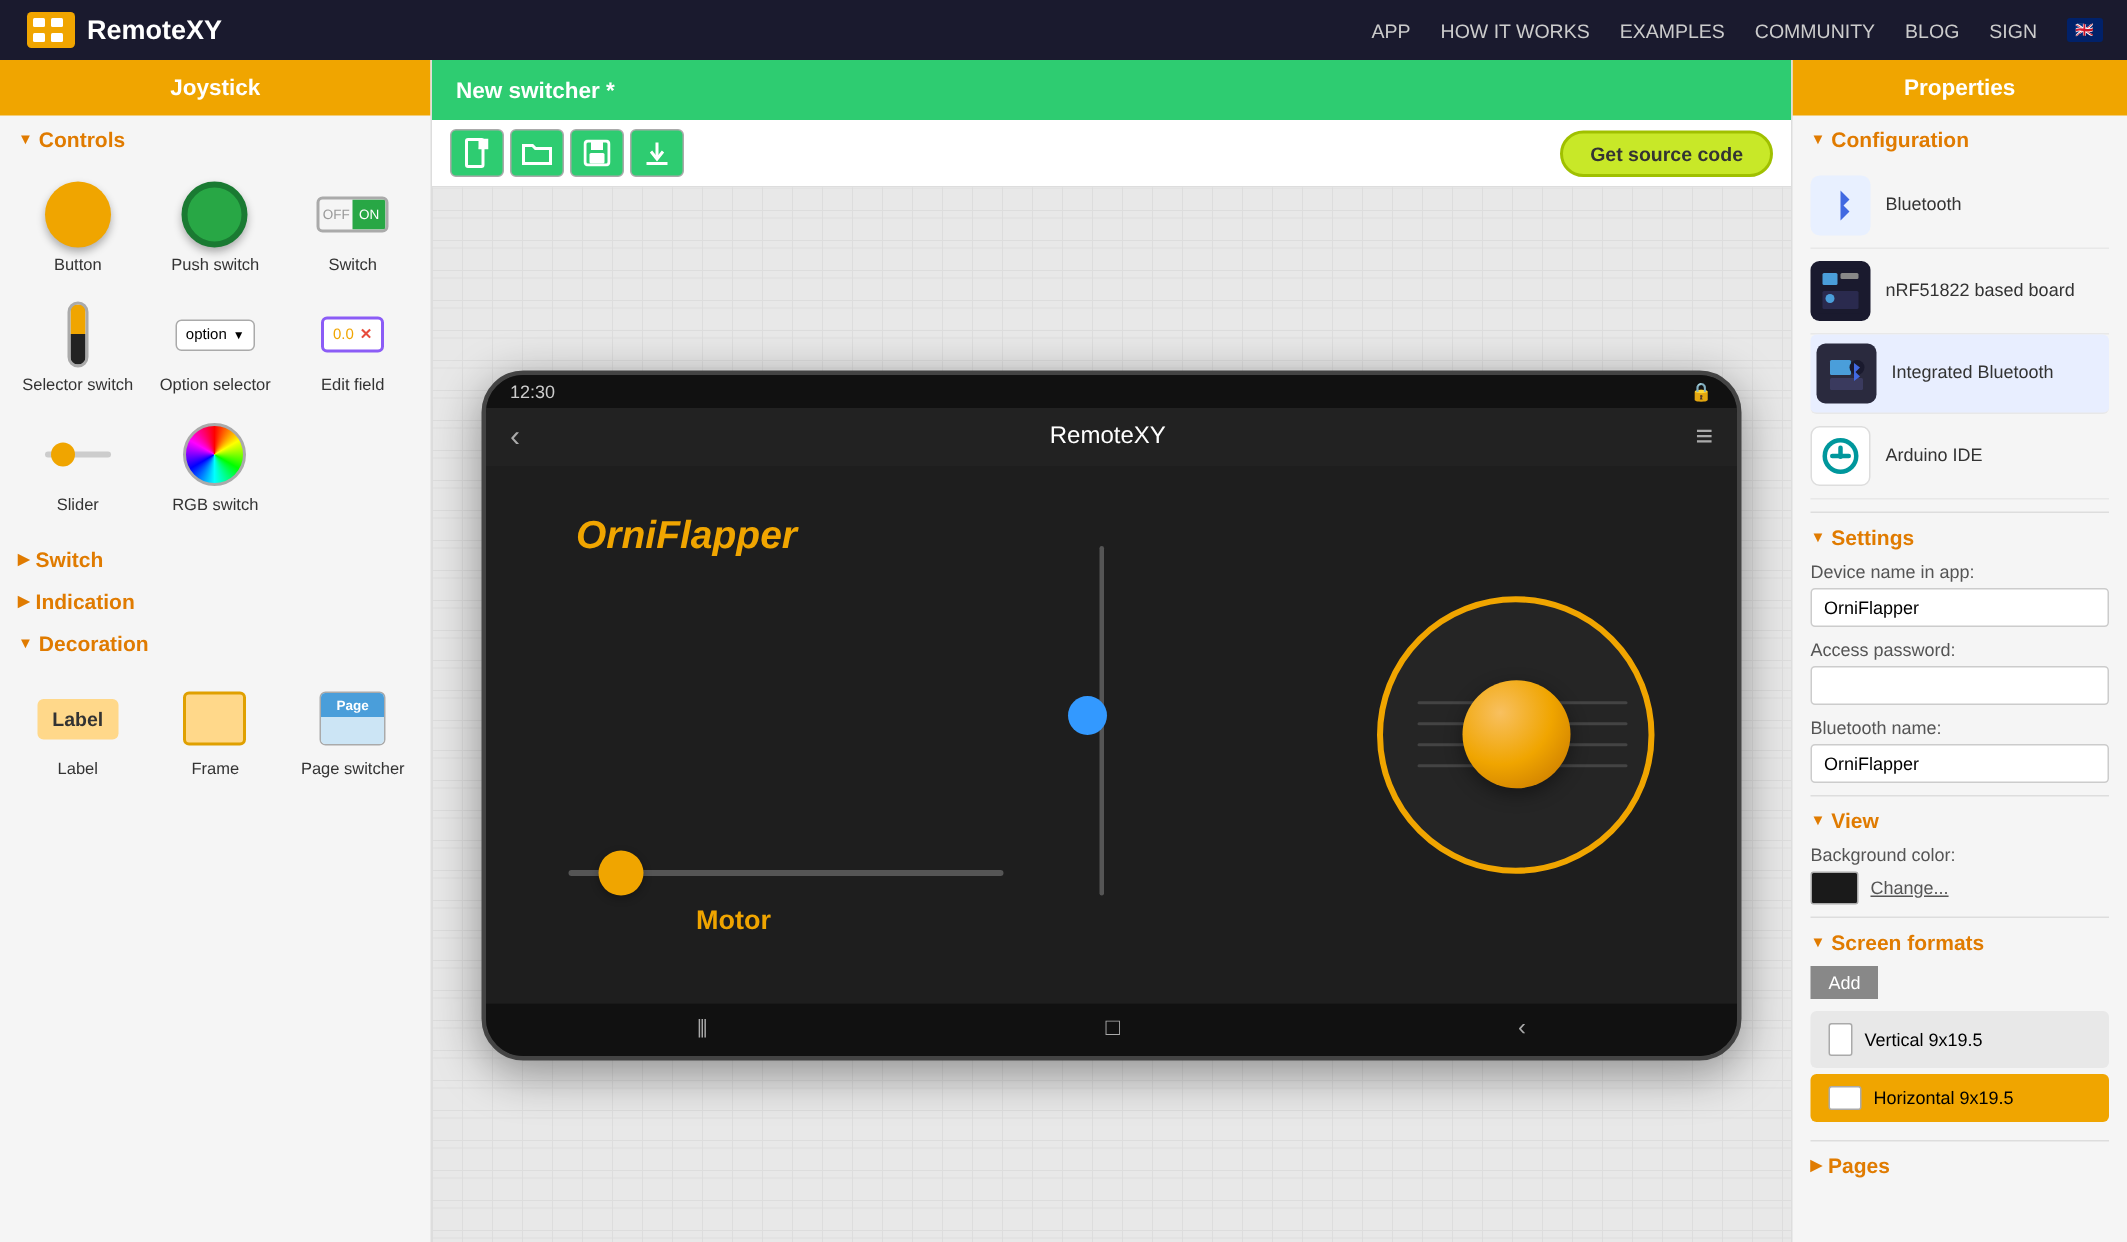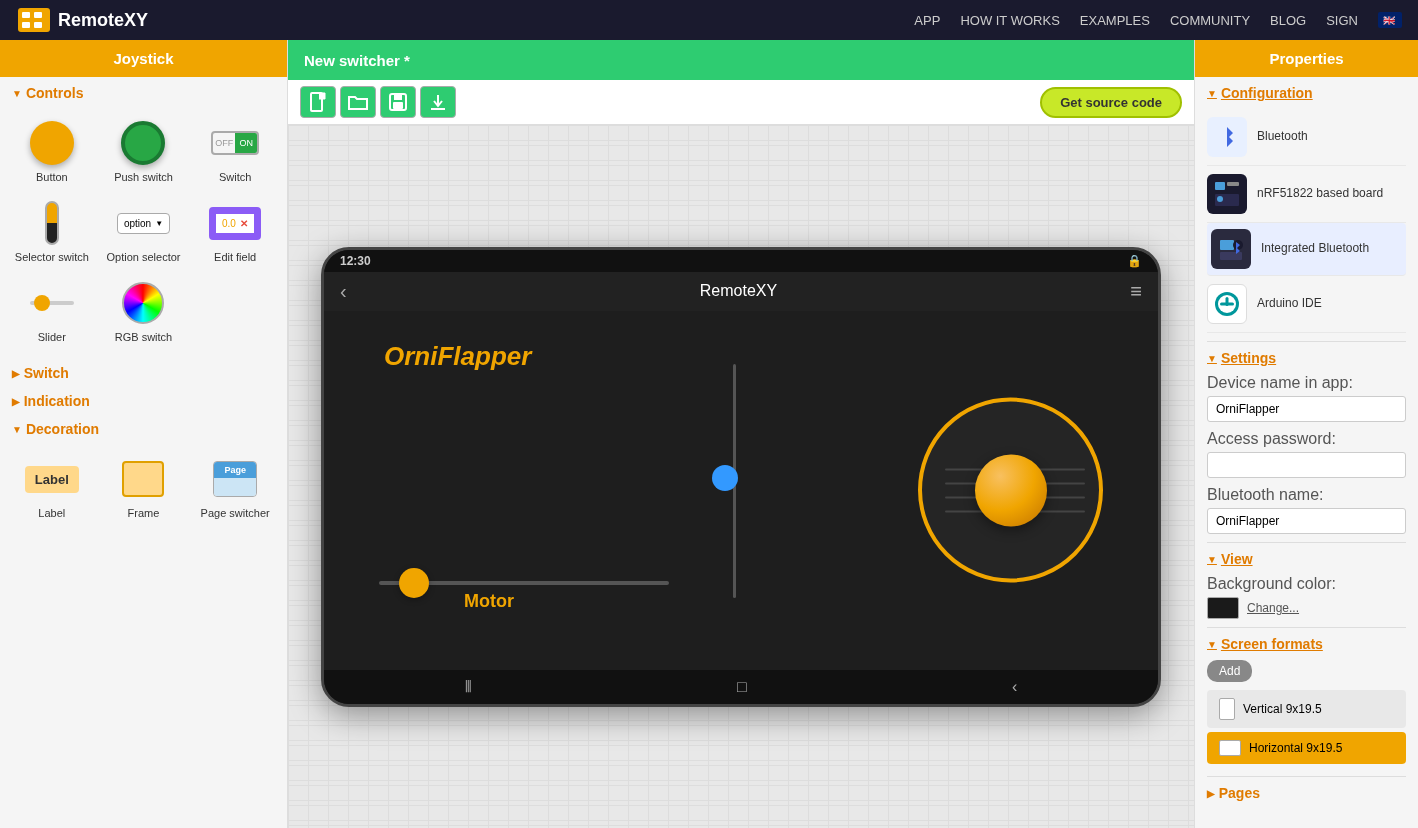--- a/index.html
+++ b/index.html
@@ -41,54 +41,54 @@
     
     .phone-mockup {
       width: 840px; height: 460px;
       background: #1a1a1a; border-radius: 28px;
       border: 3px solid #444;
       display: flex; flex-direction: column;
       position: absolute; top: 50%; left: 50%; transform: translate(-50%, -50%);
       overflow: hidden;
       box-shadow: 0 8px 32px rgba(0,0,0,0.4);
     }
-    .phone-status-bar { background: #111; color: #ccc; padding: 4px 16px; display: flex; justify-content: space-between; align-items: center; font-size: 12px; flex-shrink: 0; font-weight: bold; }
+    .phone-status-bar { background: #111; color: #ccc; padding: 4px 16px; display: flex; justify-content: space-between; align-items: center; font-size: 12px; flex-shrink: 0; }
     .phone-app-bar { background: #222; color: white; padding: 8px 16px; display: flex; align-items: center; justify-content: space-between; flex-shrink: 0; }
     .phone-back { font-size: 20px; color: #aaa; cursor: pointer; }
     .phone-title { font-size: 16px; color: white; }
     .phone-menu { font-size: 20px; color: #aaa; }
     .phone-content { flex: 1; background: #1e1e1e; position: relative; overflow: hidden; }
     .phone-nav-bar { background: #111; display: flex; align-items: center; justify-content: space-around; padding: 8px; flex-shrink: 0; }
 
     
     .right-panel { width: 224px; background: #f5f5f5; border-left: 1px solid #ddd; overflow-y: auto; flex-shrink: 0; }
     .right-panel-header { background: #f0a500; color: white; text-align: center; padding: 10px; font-size: 15px; font-weight: bold; }
 
     .prop-section { padding: 8px 12px; }
-    .prop-section-title { color: #e07b00; font-size: 14px; font-weight: bold; margin-bottom: 8px; display: flex; align-items: center; gap: 4px; text-decoration: underline; }
+    .prop-section-title { color: #e07b00; font-size: 14px; font-weight: bold; margin-bottom: 8px; display: flex; align-items: center; gap: 4px; }
     .prop-section-title::before { content: "▼"; font-size: 10px; }
 
     .config-item { display: flex; align-items: center; padding: 8px 0; border-bottom: 1px solid #e8e8e8; cursor: pointer; }
     .config-icon { width: 40px; height: 40px; border-radius: 6px; display: flex; align-items: center; justify-content: center; margin-right: 10px; flex-shrink: 0; }
     .config-icon.bluetooth { background: #e8f0ff; }
     .config-icon.nrf { background: #1a1a2e; }
     .config-icon.int-bt { background: #2a2a3e; }
     .config-icon.arduino { background: white; border: 1px solid #ddd; }
     .config-label { font-size: 12px; color: #333; line-height: 1.3; }
 
-    .prop-label { font-size: 16px; color: #555; margin-bottom: 4px; margin-top: 8px; }
+    .prop-label { font-size: 12px; color: #555; margin-bottom: 4px; margin-top: 8px; }
     .prop-input { width: 100%; border: 1px solid #ccc; border-radius: 3px; padding: 5px 8px; font-size: 12px; background: white; }
 
     .view-section { padding: 8px 12px; }
     .bg-color-row { display: flex; align-items: center; gap: 8px; margin-top: 4px; }
     .bg-color-swatch { width: 32px; height: 22px; background: #1a1a1a; border: 1px solid #aaa; border-radius: 2px; }
     .change-btn { color: #555; font-size: 12px; cursor: pointer; text-decoration: underline; }
 
     .screen-formats-section { padding: 8px 12px; }
-    .add-btn { background: #888; color: white; border: none; border-radius: 10px; padding: 4px 12px; font-size: 12px; cursor: pointer; margin-bottom: 8px; }
+    .add-btn { background: #888; color: white; border: none; border-radius: 0; padding: 4px 12px; font-size: 12px; cursor: pointer; margin-bottom: 8px; }
     .format-item { border-radius: 4px; padding: 8px 12px; margin-bottom: 4px; display: flex; align-items: center; gap: 8px; cursor: pointer; }
     .format-item.vertical { background: #e8e8e8; }
     .format-item.horizontal { background: #f0a500; }
     .format-icon-v { width: 16px; height: 22px; background: white; border: 1px solid #aaa; border-radius: 2px; flex-shrink: 0; }
     .format-icon-h { width: 22px; height: 16px; background: white; border: 1px solid #aaa; border-radius: 2px; flex-shrink: 0; }
     .format-label { font-size: 12px; }
 
     .pages-section { padding: 8px 12px; }
     .pages-title { color: #e07b00; font-size: 14px; font-weight: bold; display: flex; align-items: center; gap: 4px; }
     .pages-title::before { content: "▶"; font-size: 10px; }
@@ -159,21 +159,21 @@
 
       <div class="element-item">
         <div class="element-icon">
           <div style="background:white;border:1px solid #aaa;border-radius:4px;padding:4px 6px;font-size:10px;display:flex;align-items:center;gap:4px;white-space:nowrap;">option <span style="font-size:8px;">▼</span></div>
         </div>
         <span class="element-label">Option selector</span>
       </div>
 
       <div class="element-item">
         <div class="element-icon">
-          <div style="background:white;border:7px solid #8b5cf6;border-radius:4px;padding:4px 6px;font-size:10px;display:flex;align-items:center;gap:4px;color:#f0a500;white-space:nowrap;">0.0 <span style="color:#e74c3c;font-weight:bold;">✕</span></div>
+          <div style="background:white;border:2px solid #8b5cf6;border-radius:4px;padding:4px 6px;font-size:10px;display:flex;align-items:center;gap:4px;color:#f0a500;white-space:nowrap;">0.0 <span style="color:#e74c3c;font-weight:bold;">✕</span></div>
         </div>
         <span class="element-label">Edit field</span>
       </div>
 
       <div class="element-item">
         <div class="element-icon">
           <div style="width:44px;height:44px;display:flex;align-items:center;position:relative;">
             <div style="width:44px;height:4px;background:#ccc;border-radius:2px;"></div>
             <div style="width:16px;height:16px;background:#f0a500;border-radius:50%;position:absolute;left:4px;top:50%;transform:translateY(-50%);"></div>
           </div>
@@ -281,21 +281,21 @@
           <div style="position:absolute;top:15%;left:49%;width:3px;height:65%;background:#555;border-radius:2px;"></div>
 
           <div style="position:absolute;top:43%;left:46.5%;width:26px;height:26px;background:#3399ff;border-radius:50%;"></div>
 
           <div style="position:absolute;bottom:85px;left:55px;width:290px;">
             <div style="width:100%;height:4px;background:#555;border-radius:2px;position:relative;">
               <div style="width:30px;height:30px;background:#f0a500;border-radius:50%;position:absolute;top:-13px;left:20px;box-shadow:0 2px 6px rgba(0,0,0,0.3);"></div>
             </div>
           </div>
 
-          <div style="position:absolute;bottom:58px;left:140px;color:#f0a500;font-size:18px;font-weight:bold;">Motor</div>
+          <div style="position:absolute;bottom:45px;left:140px;color:#f0a500;font-size:18px;font-weight:bold;">Motor</div>
 
           <div style="position:absolute;top:50%;right:55px;transform:translateY(-50%);width:185px;height:185px;">
             <div style="width:185px;height:185px;border-radius:50%;border:4px solid #f0a500;background:#252525;display:flex;align-items:center;justify-content:center;position:relative;">
 
               <div style="position:absolute;width:140px;display:flex;flex-direction:column;gap:12px;left:23px;">
                 <div style="height:2px;background:#444;border-radius:1px;"></div>
                 <div style="height:2px;background:#444;border-radius:1px;"></div>
                 <div style="height:2px;background:#444;border-radius:1px;"></div>
                 <div style="height:2px;background:#444;border-radius:1px;"></div>
               </div>

